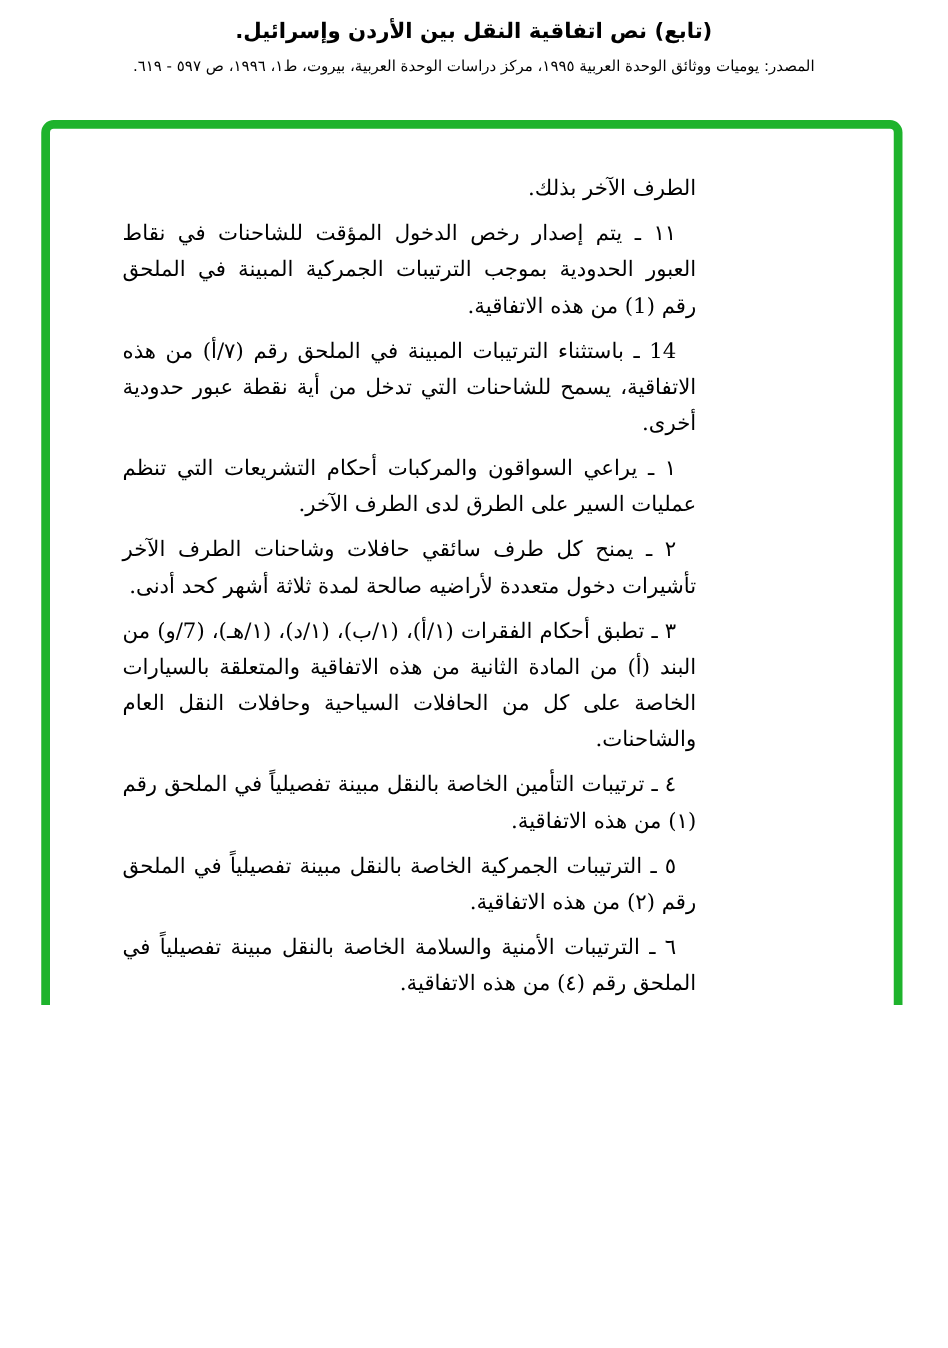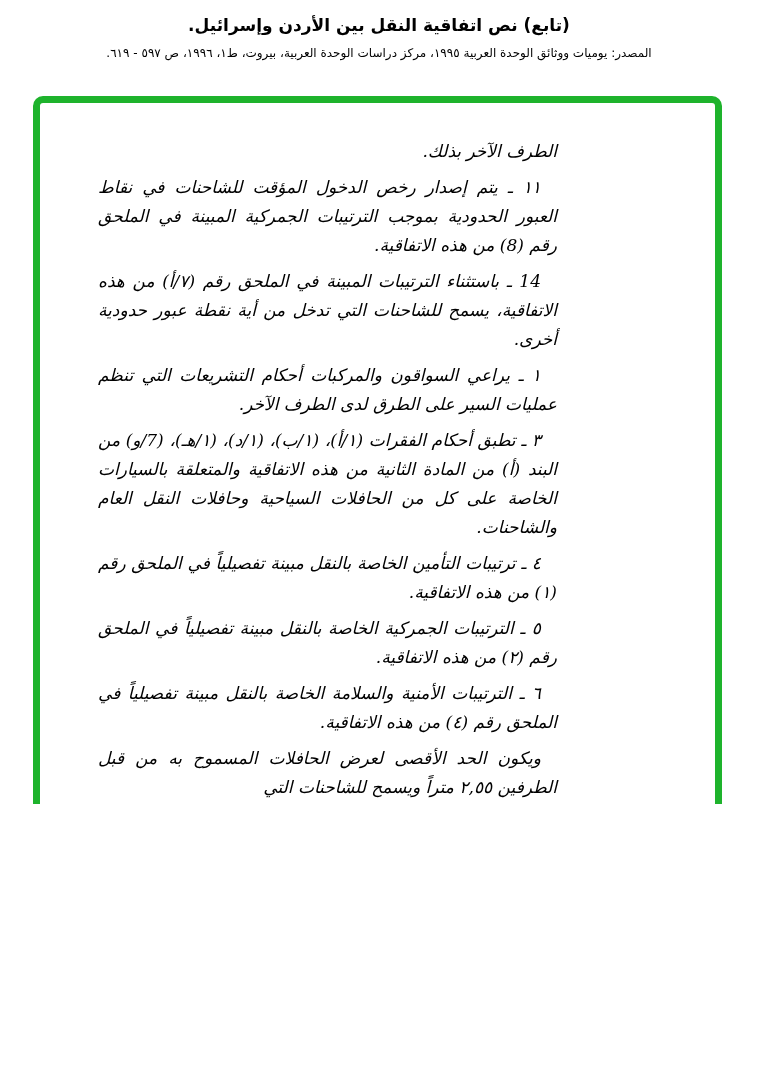--- a/index.html
+++ b/index.html
@@ -36,21 +36,20 @@
     border:7px solid var(--green);
     border-radius:10px;
     background:var(--paper);
     overflow:hidden;
   }
   .doc-body {
     direction:rtl;
     padding:34px 158px 0 58px;
     font-size:17px; line-height:29px;
     text-align:justify;
-    font-style:italic;
   }
   .block { margin:0 0 7px 0; }
   .block.paragraph { text-indent:16px; }
   .block.continuation { text-indent:0; }
   .block.heading {
     font-family:"DejaVu Sans", sans-serif;
     font-weight:bold; font-size:21px;
     text-align:center; text-indent:0;
     margin:12px 0 10px 0;
   }
@@ -66,23 +65,24 @@
 <div class="page">
 
   <header class="page-header">
     <div class="doc-title">(تابع) نص اتفاقية النقل بين الأردن وإسرائيل.</div>
     <div class="doc-source">المصدر: يوميات ووثائق الوحدة العربية ١٩٩٥، مركز دراسات الوحدة العربية، بيروت، ط١، ١٩٩٦، ص ٥٩٧ - ٦١٩.</div>
   </header>
 
   <div class="content-frame">
     <div class="doc-body">
         <div class="block continuation">الطرف الآخر بذلك.</div>
-        <div class="block paragraph">١١ ـ يتم إصدار رخص الدخول المؤقت للشاحنات في نقاط العبور الحدودية بموجب الترتيبات الجمركية المبينة في الملحق رقم (8) من هذه الاتفاقية.</div>
+        <div class="block paragraph">١١ ـ يتم إصدار رخص الدخول المؤقت للشاحنات في نقاط العبور الحدودية بموجب الترتيبات الجمركية المبينة في الملحق رقم (1) من هذه الاتفاقية.</div>
         <div class="block paragraph">14 ـ باستثناء الترتيبات المبينة في الملحق رقم (٧/أ) من هذه الاتفاقية، يسمح للشاحنات التي تدخل من أية نقطة عبور حدودية أخرى.</div>
         <div class="block paragraph">١ ـ يراعي السواقون والمركبات أحكام التشريعات التي تنظم عمليات السير على الطرق لدى الطرف الآخر.</div>
+        <div class="block paragraph">٢ ـ يمنح كل طرف سائقي حافلات وشاحنات الطرف الآخر تأشيرات دخول متعددة لأراضيه صالحة لمدة ثلاثة أشهر كحد أدنى.</div>
         <div class="block paragraph">٣ ـ تطبق أحكام الفقرات (١/أ)، (١/ب)، (١/د)، (١/هـ)، (7/و) من البند (أ) من المادة الثانية من هذه الاتفاقية والمتعلقة بالسيارات الخاصة على كل من الحافلات السياحية وحافلات النقل العام والشاحنات.</div>
         <div class="block paragraph">٤ ـ ترتيبات التأمين الخاصة بالنقل مبينة تفصيلياً في الملحق رقم (١) من هذه الاتفاقية.</div>
         <div class="block paragraph">٥ ـ الترتيبات الجمركية الخاصة بالنقل مبينة تفصيلياً في الملحق رقم (٢) من هذه الاتفاقية.</div>
         <div class="block paragraph">٦ ـ الترتيبات الأمنية والسلامة الخاصة بالنقل مبينة تفصيلياً في الملحق رقم (٤) من هذه الاتفاقية.</div>
         <div class="block paragraph">ويكون الحد الأقصى لعرض الحافلات المسموح به من قبل الطرفين ٢,٥٥ متراً ويسمح للشاحنات التي</div>
       </div>
   </div>
 
 
 </div>

